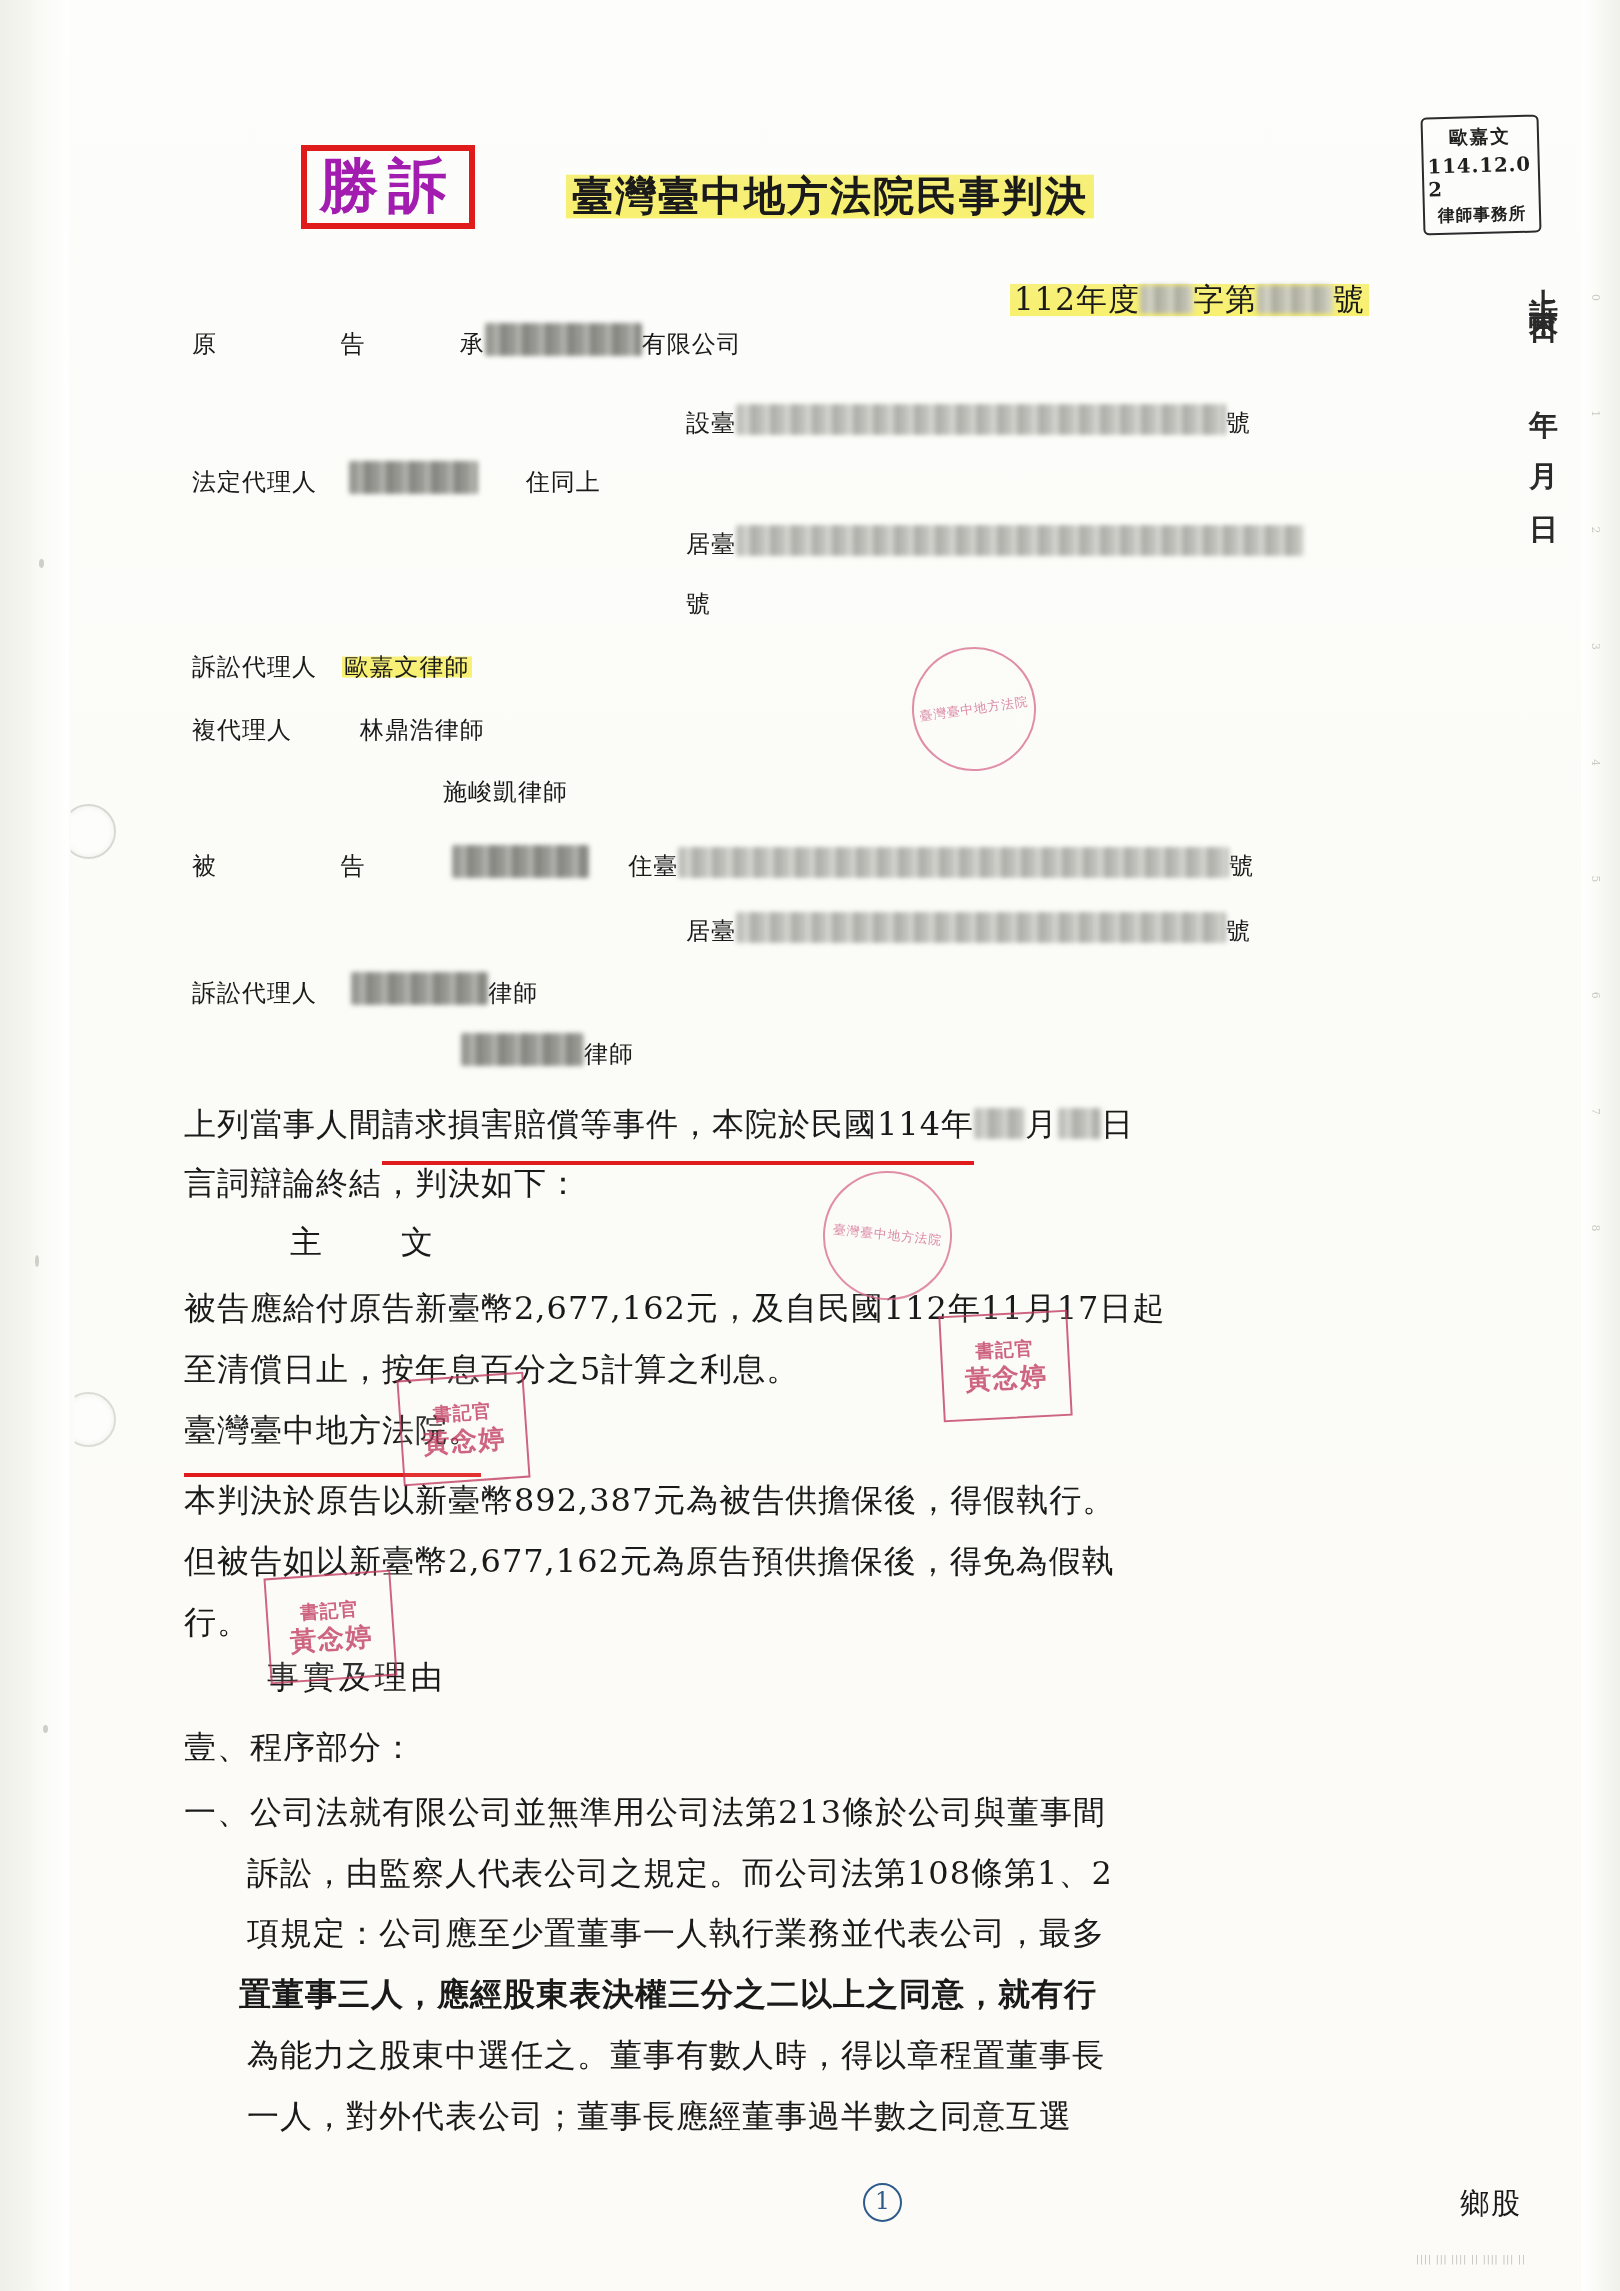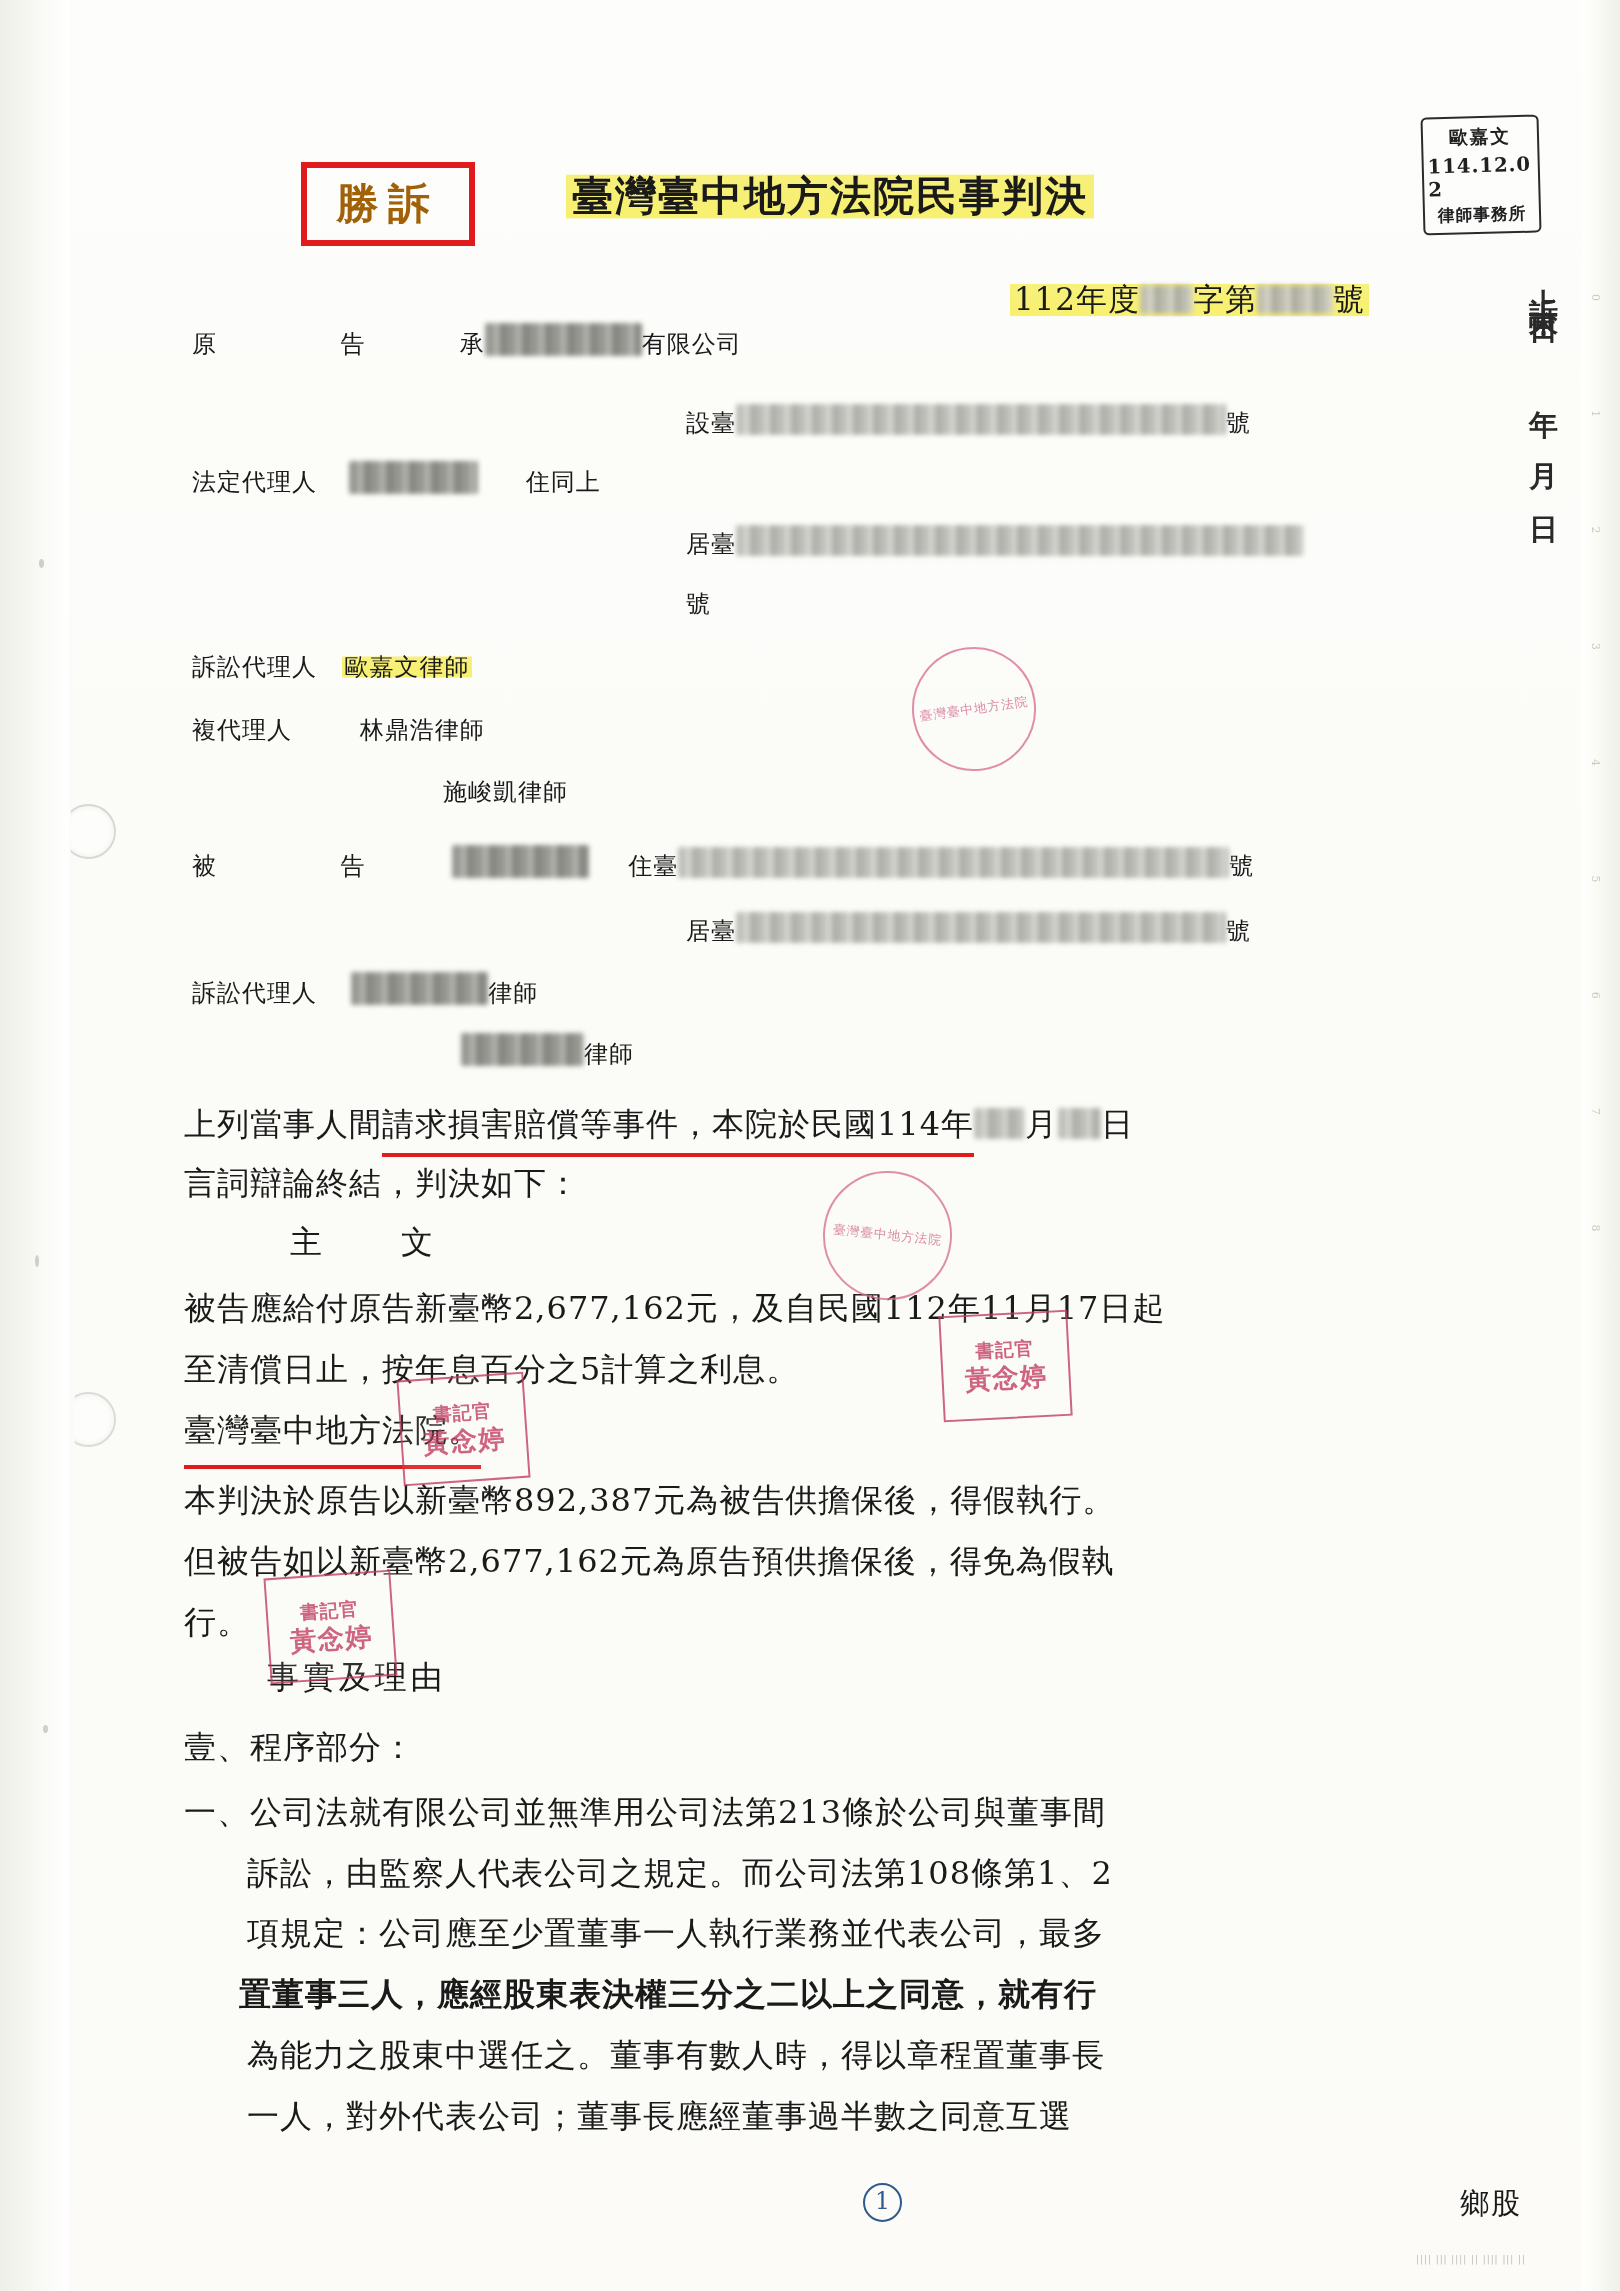--- a/index.html
+++ b/index.html
@@ -48,24 +48,24 @@
     padding:5.9px 3.9px;box-sizing:border-box;
     transform:rotate(-1.5deg);
     background:rgba(255,255,255,.2);
   }
   .office-seal .ln{font-size:18.6px;letter-spacing:2px;font-weight:700;color:#202020;}
   .office-seal .date{font-size:19.6px;letter-spacing:1px;font-weight:700;color:#202020;}
   .office-seal .ln3{font-size:16.7px;letter-spacing:1px;font-weight:700;color:#202020;}
 
   
   .win-stamp{
-    position:absolute;left:301px;top:162px;width:174px;height:84px;
+    position:absolute;left:301px;top:145px;width:174px;height:84px;
     border:6.9px solid #e01b1b;box-sizing:border-box;
     display:flex;align-items:center;justify-content:center;
-    color:#a16207;font-size:42px;font-weight:700;letter-spacing:9.8px;
+    color:#a21caf;font-size:59px;font-weight:700;letter-spacing:9.8px;
     font-family:"DejaVu Serif","Liberation Serif",serif;
   }
 
   
   .doc-title{
     position:absolute;left:518px;top:167px;font-size:41px;letter-spacing:2px;
     font-weight:600;
     background:linear-gradient(transparent 12%,#f6ef7a 14%,#f8f06f 86%,transparent 88%);
     padding:2px 5.9px;
     margin-left:48px;
@@ -89,21 +89,21 @@
   }
   .redact.dark{
     background:
       repeating-linear-gradient(90deg,#8e8e89 0 7.8px,#a9a9a4 7.8px 14.7px,#7e7e79 14.7px 22.5px),
       #9a9a95;
   }
   .hl{background:linear-gradient(transparent 14%,#f7f07c 16%,#f8f06f 84%,transparent 86%);padding:1px 2.9px;}
 
   .para{position:absolute;font-size:32px;letter-spacing:1px;line-height:1.52;}
   .underline-red{
-    border-bottom:4.9px solid #e01b1b;padding-bottom:10px;text-align:right;
+    border-bottom:4.9px solid #e01b1b;padding-bottom:18px;text-align:right;
   }
   .center-sub{position:absolute;font-size:32px;letter-spacing:23.5px;}
 
   
   .seal-round{
     position:absolute;border:2.9px solid #d86a8e;border-radius:50%;
     color:#d0618a;display:flex;align-items:center;justify-content:center;
     font-size:12.7px;letter-spacing:1px;opacity:.75;text-align:center;line-height:1.15;
   }
   

